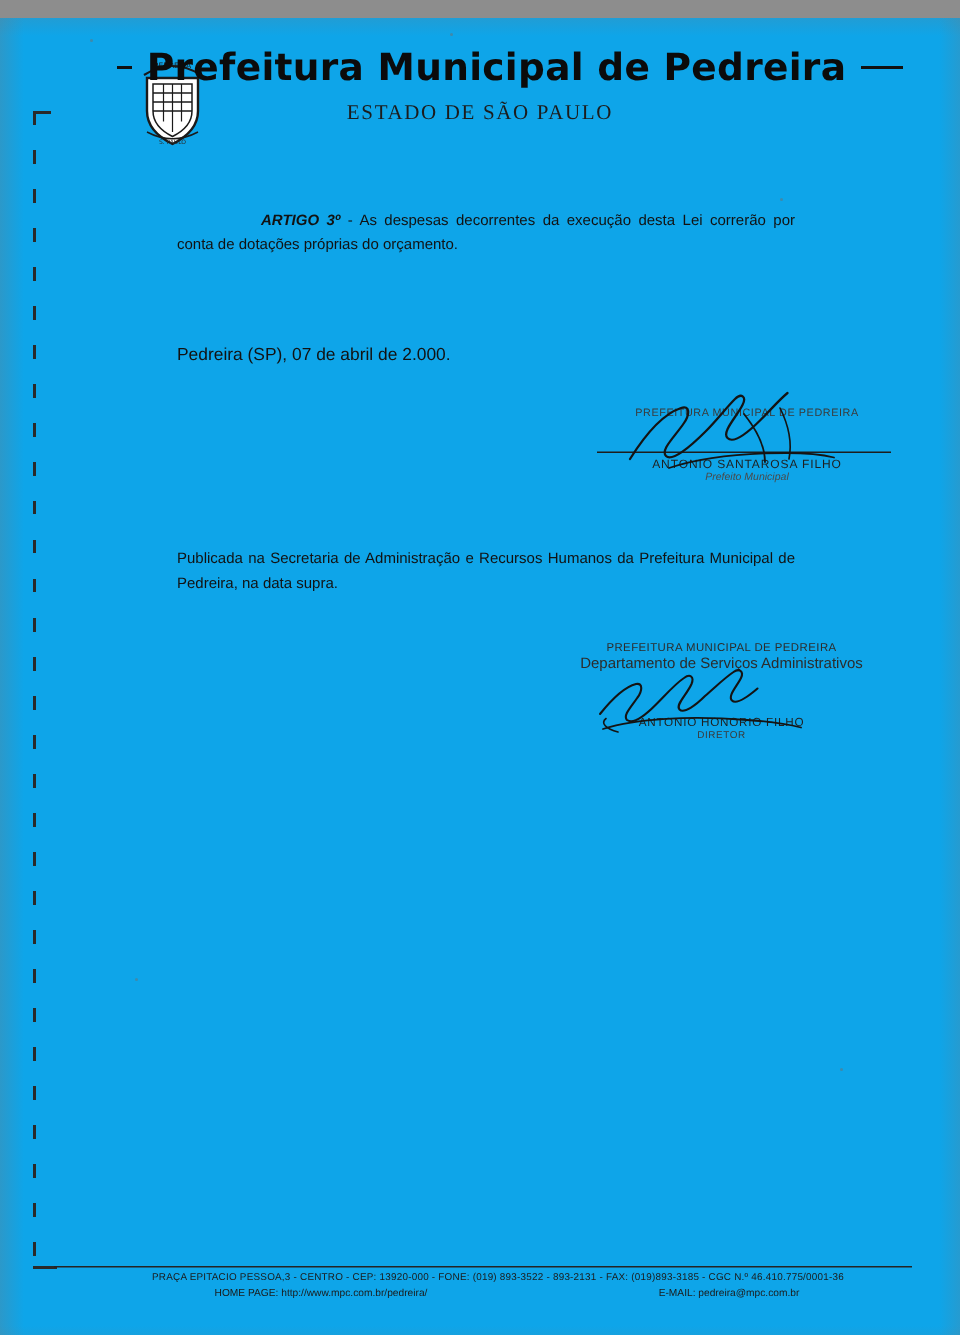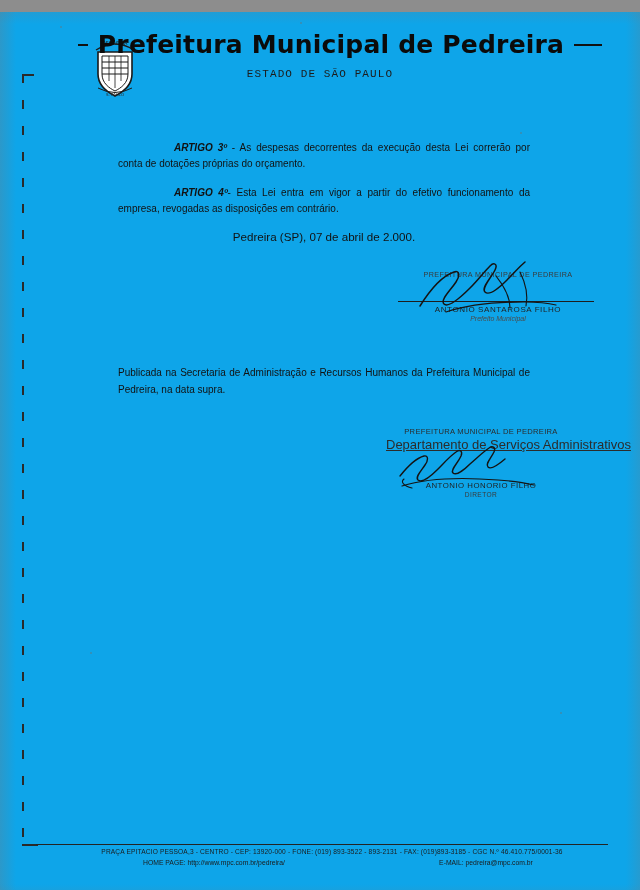--- a/index.html
+++ b/index.html
@@ -94,24 +94,24 @@
   .doc-title {
     font-family: "DejaVu Sans", sans-serif;
     font-weight: 700;
     font-size: 25px;
     letter-spacing: 0.2px;
     color: #0b0b0b;
     white-space: nowrap;
   }
   .subtitle {
     margin-top: 9px;
-    font-size: 11px;
+    font-size: 14px;
     letter-spacing: 1.1px;
     color: #1c1c1c;
-    font-family: Liberation Mono, monospace;
+    font-family: Liberation Serif, serif;
   }
 
   
   .body {
     position: absolute;
     left: 118px;
     top: 128px;
     width: 412px;
     font-size: 10px;
     line-height: 16px;
@@ -123,21 +123,20 @@
     font-style: italic;
     font-weight: 700;
   }
   .indent { display: inline-block; width: 56px; }
 
   .place-date {
     position: absolute;
     left: 118px;
     top: 218px;
     width: 412px;
-    text-align: center;
     font-size: 11.6px;
     color: #121212;
   }
 
   
   .sigblock1 {
     position: absolute;
     left: 398px;
     top: 258px;
     width: 200px;
@@ -195,25 +194,24 @@
     width: 190px;
     text-align: center;
   }
   .sig2-l1 {
     font-size: 7.6px;
     letter-spacing: 0.3px;
     color: #2c2c2c;
     white-space: nowrap;
   }
   .sig2-l2 {
-    font-size: 13px;
+    font-size: 10px;
     color: #2c2c2c;
     white-space: nowrap;
     margin-top: 1px;
-    text-decoration: underline;
   }
   .sig2-name {
     margin-top: 29px;
     font-size: 7.8px;
     letter-spacing: 0.5px;
     color: #1f1f1f;
   }
   .sig2-role {
     font-size: 6.6px;
     letter-spacing: 0.4px;
@@ -322,23 +320,20 @@
       <span class="rule-right"></span>
     </div>
 
     <div class="subtitle">ESTADO DE SÃO PAULO</div>
   </div>
 
   <div class="body">
     <div class="para">
       <span class="indent"></span><span class="art">ARTIGO 3º</span><span> - As despesas decorrentes da execução desta Lei correrão por conta de dotações próprias do orçamento.</span>
     </div>
-    <div class="para">
-      <span class="indent"></span><span class="art">ARTIGO 4º</span><span>- Esta Lei entra em vigor a partir do efetivo funcionamento da empresa, revogadas as disposições em contrário.</span>
-    </div>
   </div>
 
   <div class="place-date">Pedreira (SP), 07 de abril de 2.000.</div>
 
   <div class="sigblock1">
     <div class="sig-head">PREFEITURA MUNICIPAL DE PEDREIRA</div>
     <div class="sig-line"></div>
     <div class="sig-name">ANTONIO SANTAROSA FILHO</div>
     <div class="sig-role">Prefeito Municipal</div>
   </div>

